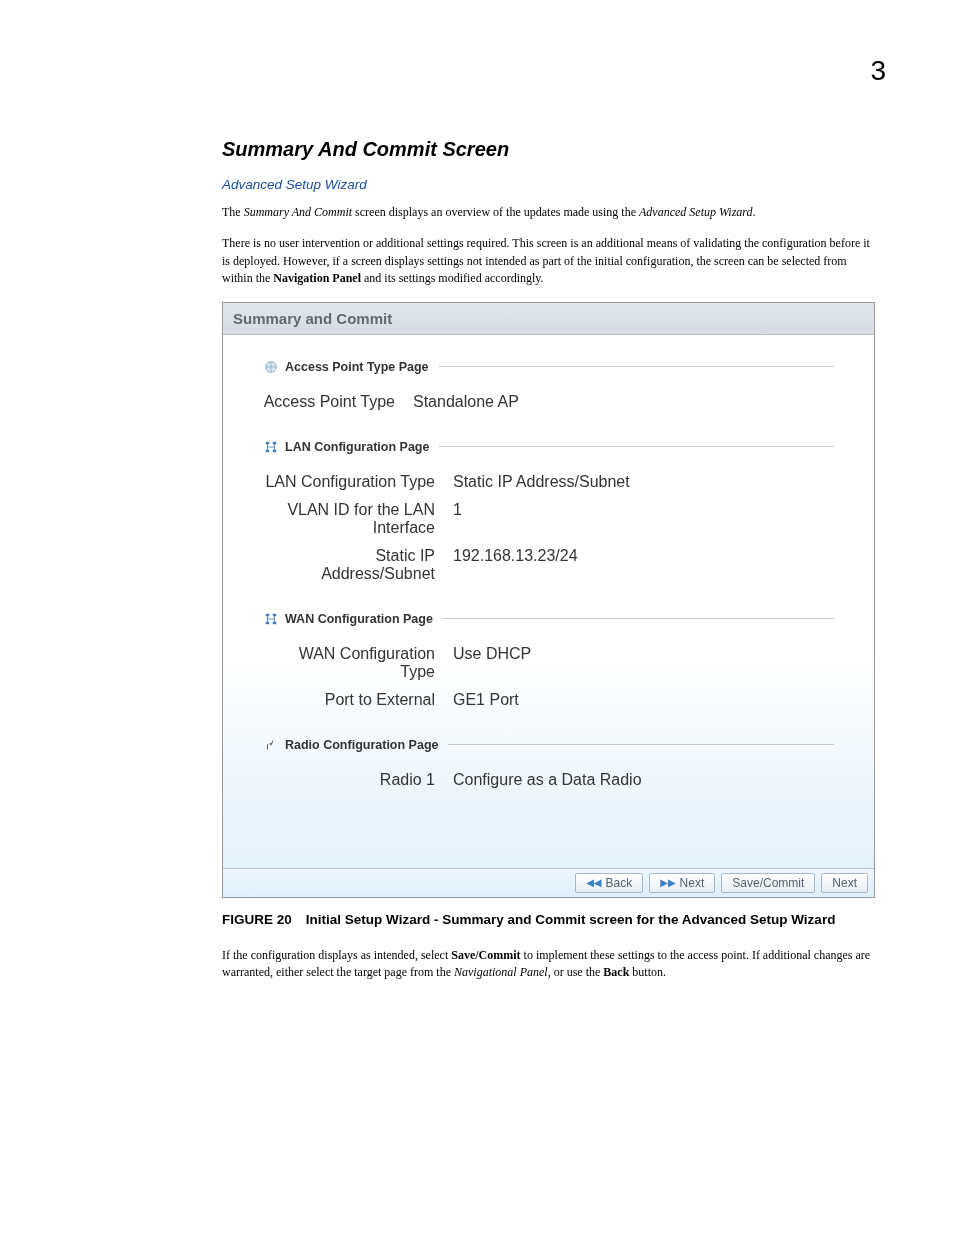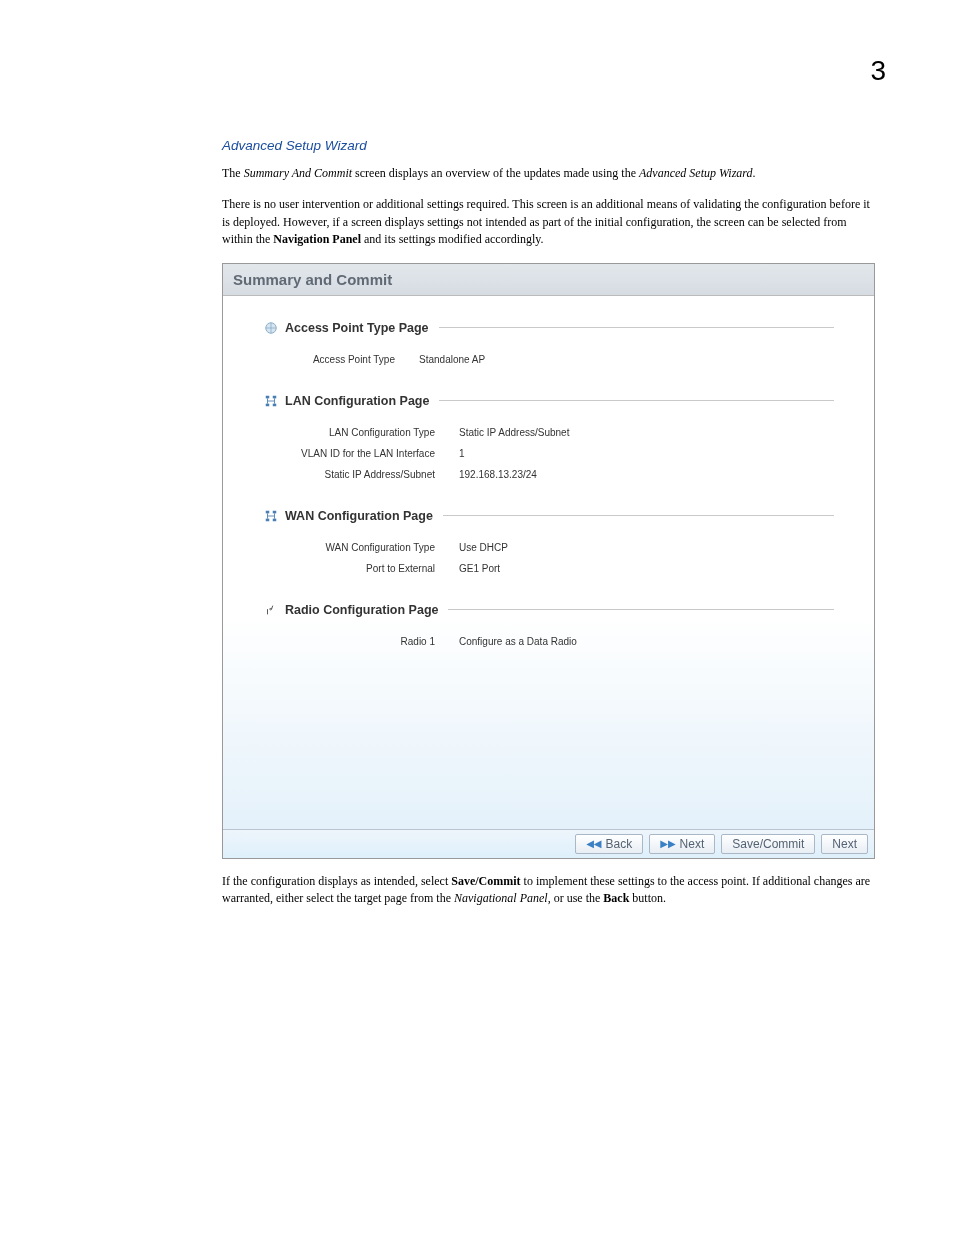--- a/index.html
+++ b/index.html
@@ -87,22 +87,21 @@
     justify-content: center;
   }
   .group-head .rule {
     flex: 1;
     border-bottom: 1px solid #c9c9c9;
     margin-left: 10px;
   }
   .kv {
     display: flex;
     margin-bottom: 10px;
-    font-size: 10px;
-    gap: 6px;
+    font-size: 16px;
   }
   .kv .k {
     width: 190px;
     text-align: right;
     padding-right: 18px;
     color: #333;
   }
   .kv .v { color: #333; }
   .group-tight .kv .k { width: 150px; }
 
@@ -137,20 +136,21 @@
   .figure-caption .fig-label { font-weight: bold; }
   .figure-caption .fig-text { font-weight: bold; margin-left: 14px; }
 </style>
 </head>
 <body>
 
 <div class="page-number">3</div>
 
 <div class="content">
 
+  <h2 class="section-title">Summary And Commit Screen</h2>
 
   <div class="breadcrumb">Advanced Setup Wizard</div>
 
   <p class="para">
     <span>The </span><span class="italic-inline">Summary And Commit</span><span> screen displays an overview of the updates made using the </span><span class="italic-inline">Advanced Setup Wizard</span><span>.</span>
   </p>
 
   <p class="para">
     <span>There is no user intervention or additional settings required. This screen is an additional means of validating the configuration before it is deployed. However, if a screen displays settings not intended as part of the initial configuration, the screen can be selected from within the </span><span class="bold-inline">Navigation Panel</span><span> and its settings modified accordingly.</span>
   </p>
@@ -259,18 +259,21 @@
       </div>
       <div class="ss-btn wide">
         <span>Save/Commit</span>
       </div>
       <div class="ss-btn" style="min-width:34px;">
         <span>Next</span>
       </div>
     </div>
   </div>
 
+  <div class="figure-caption">
+    <span class="fig-label">FIGURE 20</span><span class="fig-text">Initial Setup Wizard - Summary and Commit screen for the Advanced Setup Wizard</span>
+  </div>
 
   <p class="para">
     <span>If the configuration displays as intended, select </span><span class="bold-inline">Save/Commit</span><span> to implement these settings to the access point. If additional changes are warranted, either select the target page from the </span><span class="italic-inline">Navigational Panel</span><span>, or use the </span><span class="bold-inline">Back</span><span> button.</span>
   </p>
 
 </div>
 
 </body></html>

